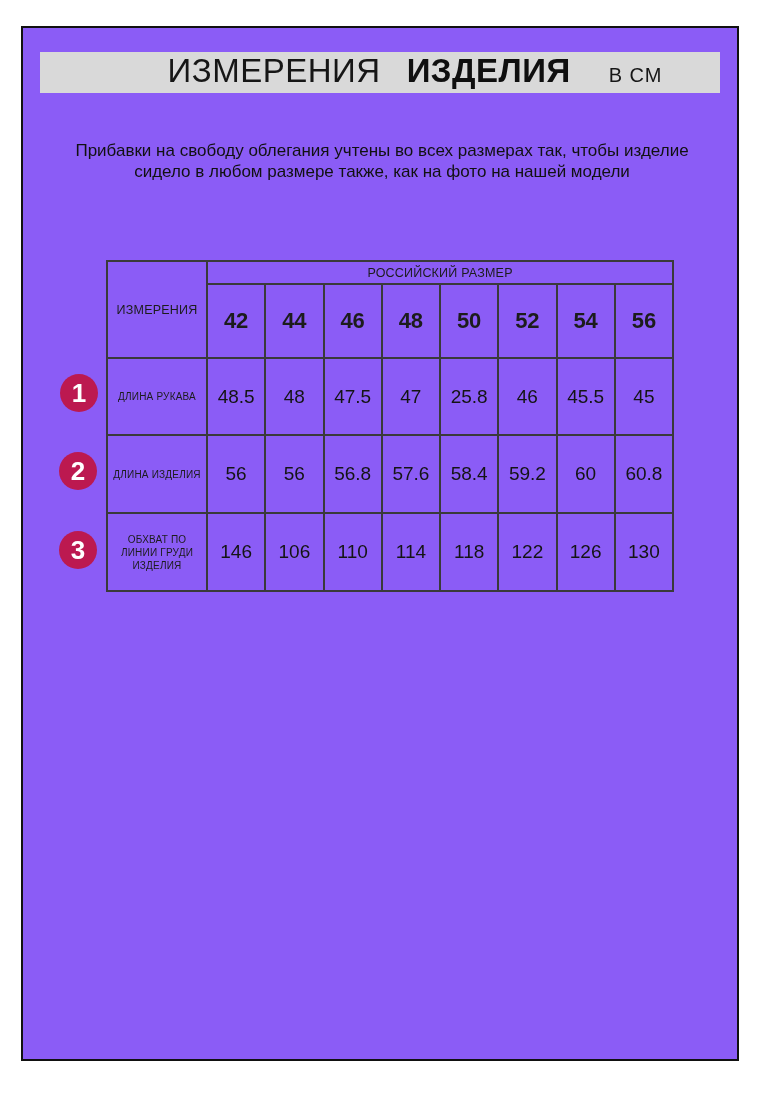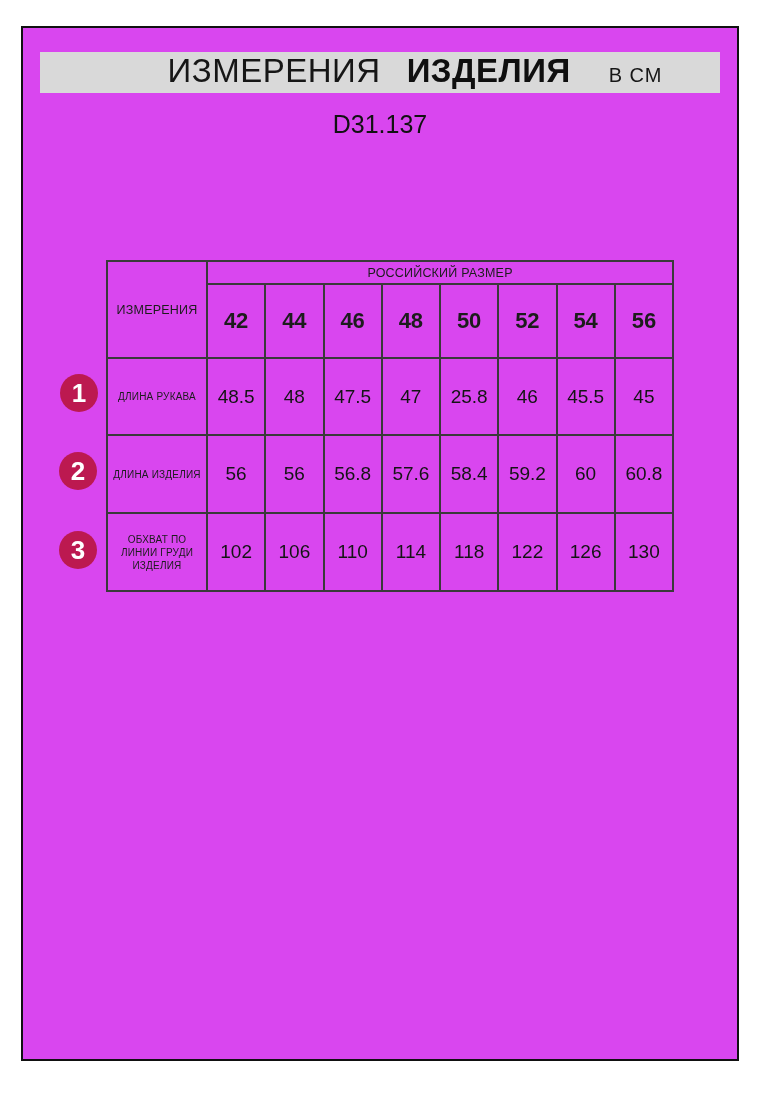--- a/index.html
+++ b/index.html
@@ -3,21 +3,21 @@
 <meta charset="utf-8">
 <style>
   html,body{margin:0;padding:0;}
   body{
     width:778px;height:1100px;position:relative;background:#ffffff;
     font-family:"Liberation Sans", sans-serif;color:#1c1c1c;
     -webkit-font-smoothing:antialiased;
   }
   .page{
     position:absolute;left:21px;top:26px;width:718px;height:1035px;
-    border:2px solid #111111;box-sizing:border-box;background:#d946ef;
+    border:2px solid #111111;box-sizing:border-box;background:#8b5cf6;
   }
   
   .title-band{
     position:absolute;left:17px;top:24px;width:680px;height:41px;
     background:#d9d9d9;display:flex;align-items:baseline;justify-content:center;
     padding-left:70px;box-sizing:border-box;gap:26px;
   }
   .title-main{font-size:33px;font-weight:normal;letter-spacing:.5px;color:#161616;}
   .title-secondary{font-size:33px;font-weight:bold;letter-spacing:.5px;color:#0f0f0f;}
   .title-unit{font-size:20px;font-weight:normal;margin-left:12px;color:#161616;letter-spacing:1px;}
@@ -67,22 +67,22 @@
 <body>
 
 <div class="page">
 
   <div class="title-band">
     <span class="title-main">ИЗМЕРЕНИЯ</span>
     <span class="title-secondary">ИЗДЕЛИЯ</span>
     <span class="title-unit">В СМ</span>
   </div>
 
-  <div class="model-code">D31.137</div>
 
+  <div class="description">Прибавки на свободу облегания учтены во всех размерах так, чтобы изделие сидело в любом размере также, как на фото на нашей модели</div>
 
   <table class="size-table">
     <colgroup>
       <col style="width:100px">
       <col span="8" style="width:58.25px">
     </colgroup>
     <tbody>
       <tr class="r-group">
         <td class="corner-header" rowspan="2">ИЗМЕРЕНИЯ</td>
         <td class="group-header" colspan="8">РОССИЙСКИЙ РАЗМЕР</td>
@@ -114,21 +114,21 @@
         <td class="value-cell">56</td>
         <td class="value-cell">56.8</td>
         <td class="value-cell">57.6</td>
         <td class="value-cell">58.4</td>
         <td class="value-cell">59.2</td>
         <td class="value-cell">60</td>
         <td class="value-cell">60.8</td>
       </tr>
       <tr class="r-data3">
         <td class="row-label">ОБХВАТ ПО ЛИНИИ ГРУДИ ИЗДЕЛИЯ</td>
-        <td class="value-cell">102</td>
+        <td class="value-cell">146</td>
         <td class="value-cell">106</td>
         <td class="value-cell">110</td>
         <td class="value-cell">114</td>
         <td class="value-cell">118</td>
         <td class="value-cell">122</td>
         <td class="value-cell">126</td>
         <td class="value-cell">130</td>
       </tr>
     </tbody>
   </table>

